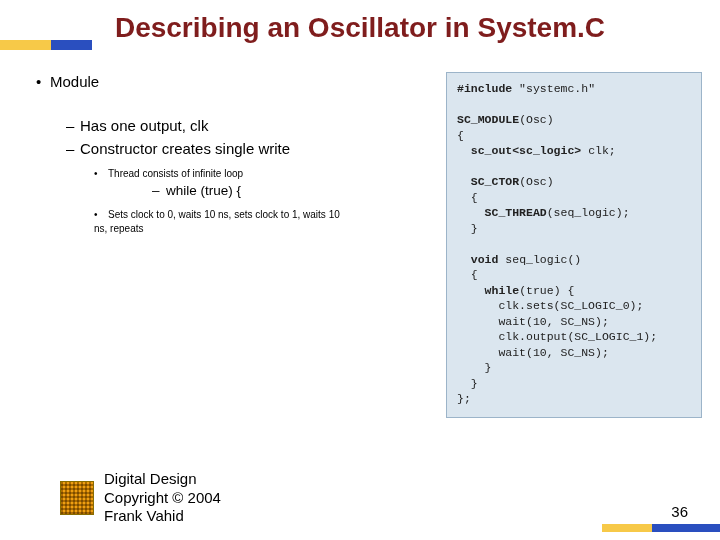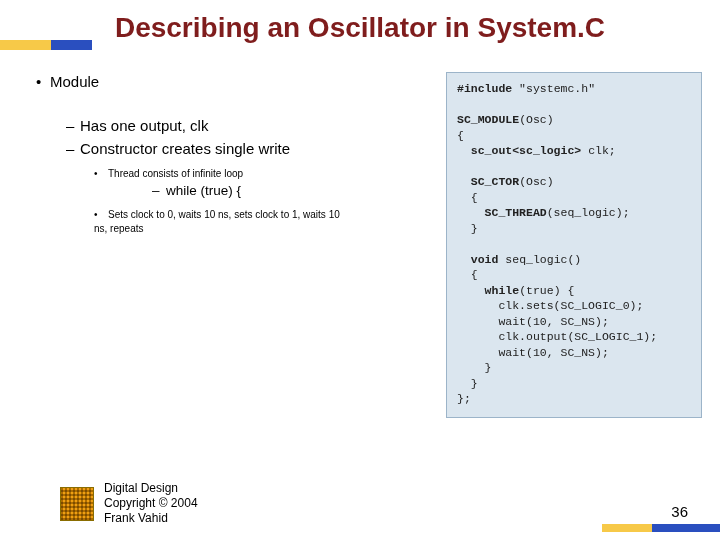--- a/index.html
+++ b/index.html
@@ -64,21 +64,21 @@
   }
   .footer-icon {
     width: 34px;
     height: 34px;
     background:
       repeating-linear-gradient(0deg, #b28a00 0 2px, #f7c948 2px 4px),
       repeating-linear-gradient(90deg, #b28a00 0 2px, #f7c948 2px 4px);
     background-blend-mode: multiply;
     border: 1px solid #8a6d00;
   }
-  .footer-text { font-size: 12px; line-height: 1.25; }
+  .footer-text { font-size: 15px; line-height: 1.25; }
   .pagenum {
     position: absolute;
     right: 32px;
     bottom: 20px;
     font-size: 15px;
   }
   .footer-bar {
     position: absolute;
     right: 0;
     bottom: 8px;

